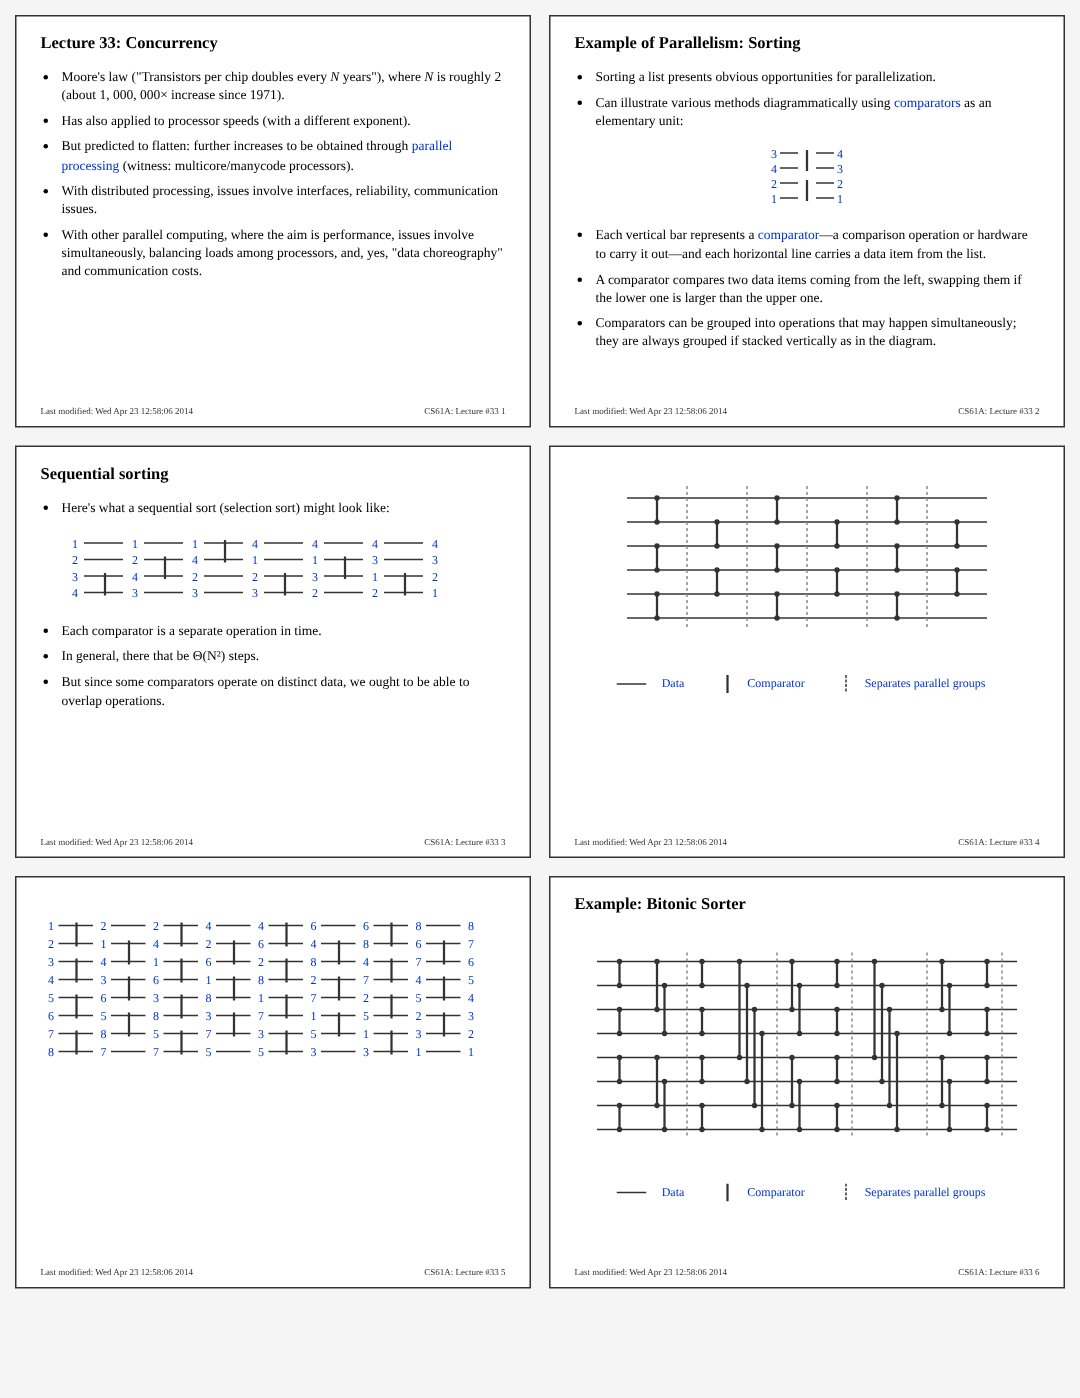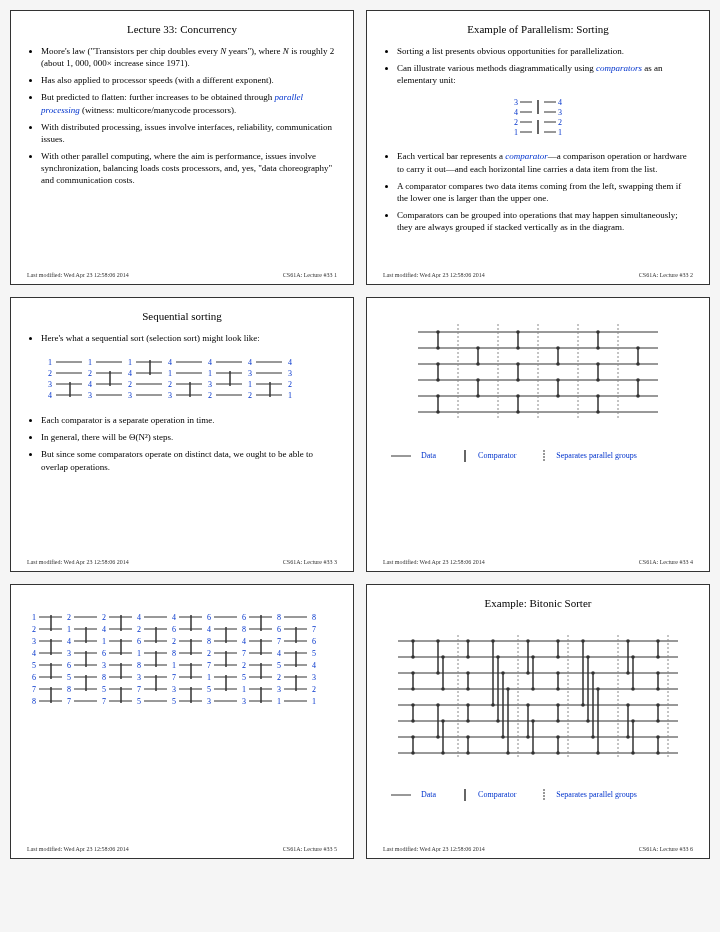--- a/index.html
+++ b/index.html
@@ -18,22 +18,21 @@
   .slide {
     background: white;
     border: 1px solid #333;
     padding: 12px 16px 6px 16px;
     min-height: 255px;
     display: flex;
     flex-direction: column;
     position: relative;
   }
   .slide-title {
-    text-align: center;
-    font-weight: normal;
+    font-weight: bold;
     font-size: 11px;
     margin-bottom: 10px;
   }
   .slide-content {
     flex: 1;
   }
   .slide-content ul {
     margin: 0;
     padding-left: 14px;
   }
@@ -41,48 +40,48 @@
     margin-bottom: 5px;
     line-height: 1.35;
   }
   .footer {
     display: flex;
     justify-content: space-between;
     font-size: 6px;
     margin-top: 6px;
     color: #333;
   }
-  .link { color: #0033cc; font-style: italic; }
+  .link { color: #0033cc; }
   .blue { color: #0033cc; }
   .diagram {
     margin: 10px auto;
     display: block;
   }
   .legend {
-    text-align: left;
+    text-align: center;
     font-size: 8px;
     margin-top: 4px;
   }
   .legend span { margin: 0 8px; }
   svg text { font-family: Georgia, serif; }
 </style>
 </head>
 <body>
 
 <div class="grid">
 
   <div class="slide">
     <div class="slide-title">Lecture 33: Concurrency</div>
     <div class="slide-content">
       <ul>
         <li><span>Moore's law ("Transistors per chip doubles every </span><i>N</i><span> years"), where </span><i>N</i><span> is roughly 2 (about </span><span>1, 000, 000×</span><span> increase since 1971).</span></li>
         <li>Has also applied to processor speeds (with a different exponent).</li>
         <li><span>But predicted to flatten: further increases to be obtained through </span><span class="link">parallel processing</span><span> (witness: multicore/manycode processors).</span></li>
         <li>With distributed processing, issues involve interfaces, reliability, communication issues.</li>
-        <li>With other parallel computing, where the aim is performance, issues involve synchronization, balancing loads costs processors, and, yes, "data choreography" and communication costs.</li>
+        <li>With other parallel computing, where the aim is performance, issues involve simultaneously, balancing loads among processors, and, yes, "data choreography" and communication costs.</li>
       </ul>
     </div>
     <div class="footer">
       <span>Last modified: Wed Apr 23 12:58:06 2014</span>
       <span>CS61A: Lecture #33   1</span>
     </div>
   </div>
 
   <div class="slide">
     <div class="slide-title">Example of Parallelism: Sorting</div>
@@ -188,21 +187,21 @@
           <text x="246" y="44" fill="#0033cc" font-size="8">1</text>
           <line x1="28" y1="28" x2="28" y2="43" stroke="#333" stroke-width="1.5"></line>
           <line x1="68" y1="17" x2="68" y2="32" stroke="#333" stroke-width="1.5"></line>
           <line x1="108" y1="6" x2="108" y2="21" stroke="#333" stroke-width="1.5"></line>
           <line x1="148" y1="28" x2="148" y2="43" stroke="#333" stroke-width="1.5"></line>
           <line x1="188" y1="17" x2="188" y2="32" stroke="#333" stroke-width="1.5"></line>
           <line x1="228" y1="28" x2="228" y2="43" stroke="#333" stroke-width="1.5"></line>
         </svg>
       <ul>
         <li>Each comparator is a separate operation in time.</li>
-        <li><span>In general, there will be </span><span>Θ(N²)</span><span> steps.</span></li>
+        <li><span>In general, there that be </span><span>Θ(N²)</span><span> steps.</span></li>
         <li>But since some comparators operate on distinct data, we ought to be able to overlap operations.</li>
       </ul>
     </div>
     <div class="footer">
       <span>Last modified: Wed Apr 23 12:58:06 2014</span>
       <span>CS61A: Lecture #33   3</span>
     </div>
   </div>
 
   <div class="slide">

